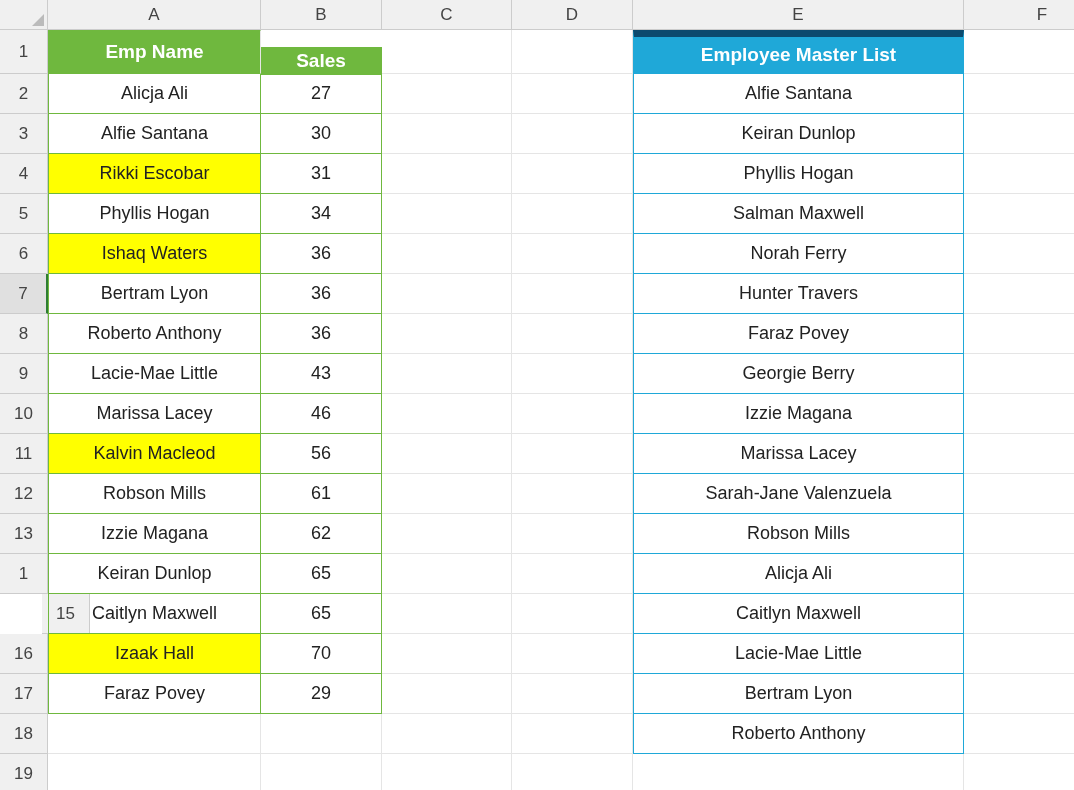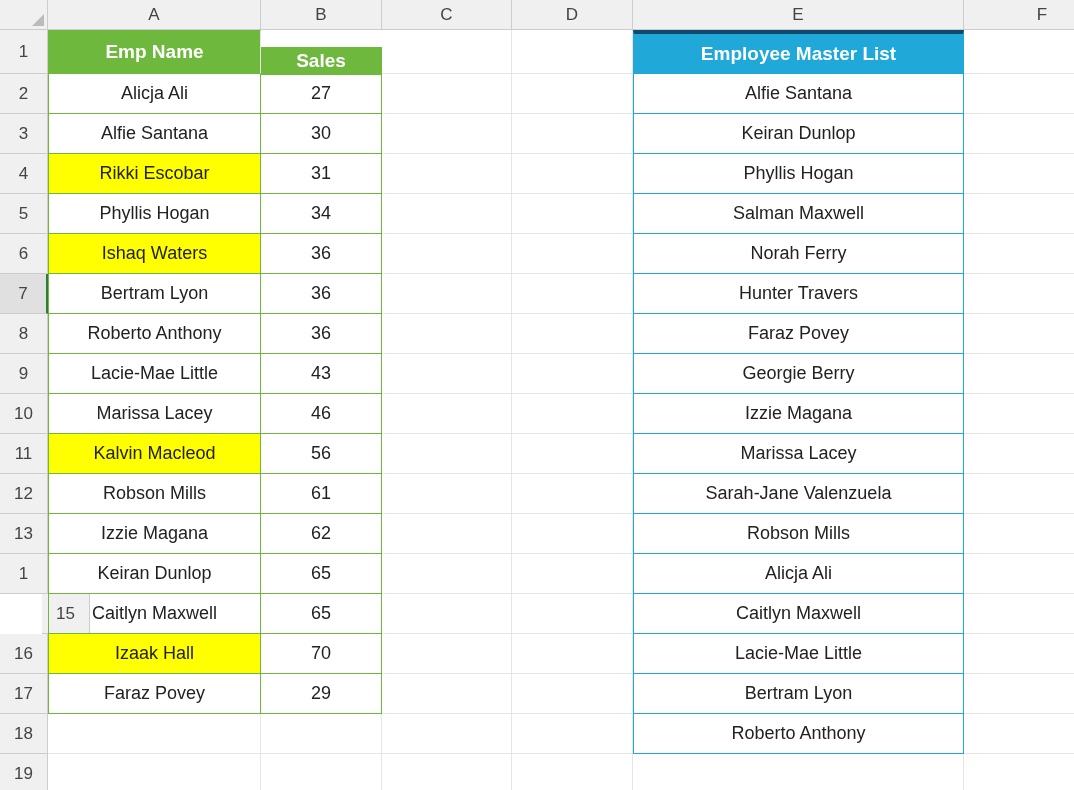--- a/index.html
+++ b/index.html
@@ -93,21 +93,21 @@
     font-weight: 700;
     font-size: 19px;
   }
   .hl {
     background: #ffff00;
   }
   .b-top-g { border-top: 1px solid #6fb83e; }
   .b-left-g { border-left: 1px solid #6fb83e; }
   .b-right-g { border-right: 1px solid #6fb83e !important; }
   .b-bottom-g { border-bottom: 1px solid #6fb83e !important; }
-  .b-top-b { border-top: 4px solid #0c4a6e; }
+  .b-top-b { border-top: 7px solid #0c4a6e; }
   .b-left-b { border-left: 1px solid #1fa8d8; }
   .b-right-b { border-right: 1px solid #1fa8d8 !important; }
   .b-bottom-b { border-bottom: 1px solid #1fa8d8 !important; }
 </style>
 </head>
 <body>
 <div class="sheet">
 
 <div class="corner">
   <svg width="12" height="12">

